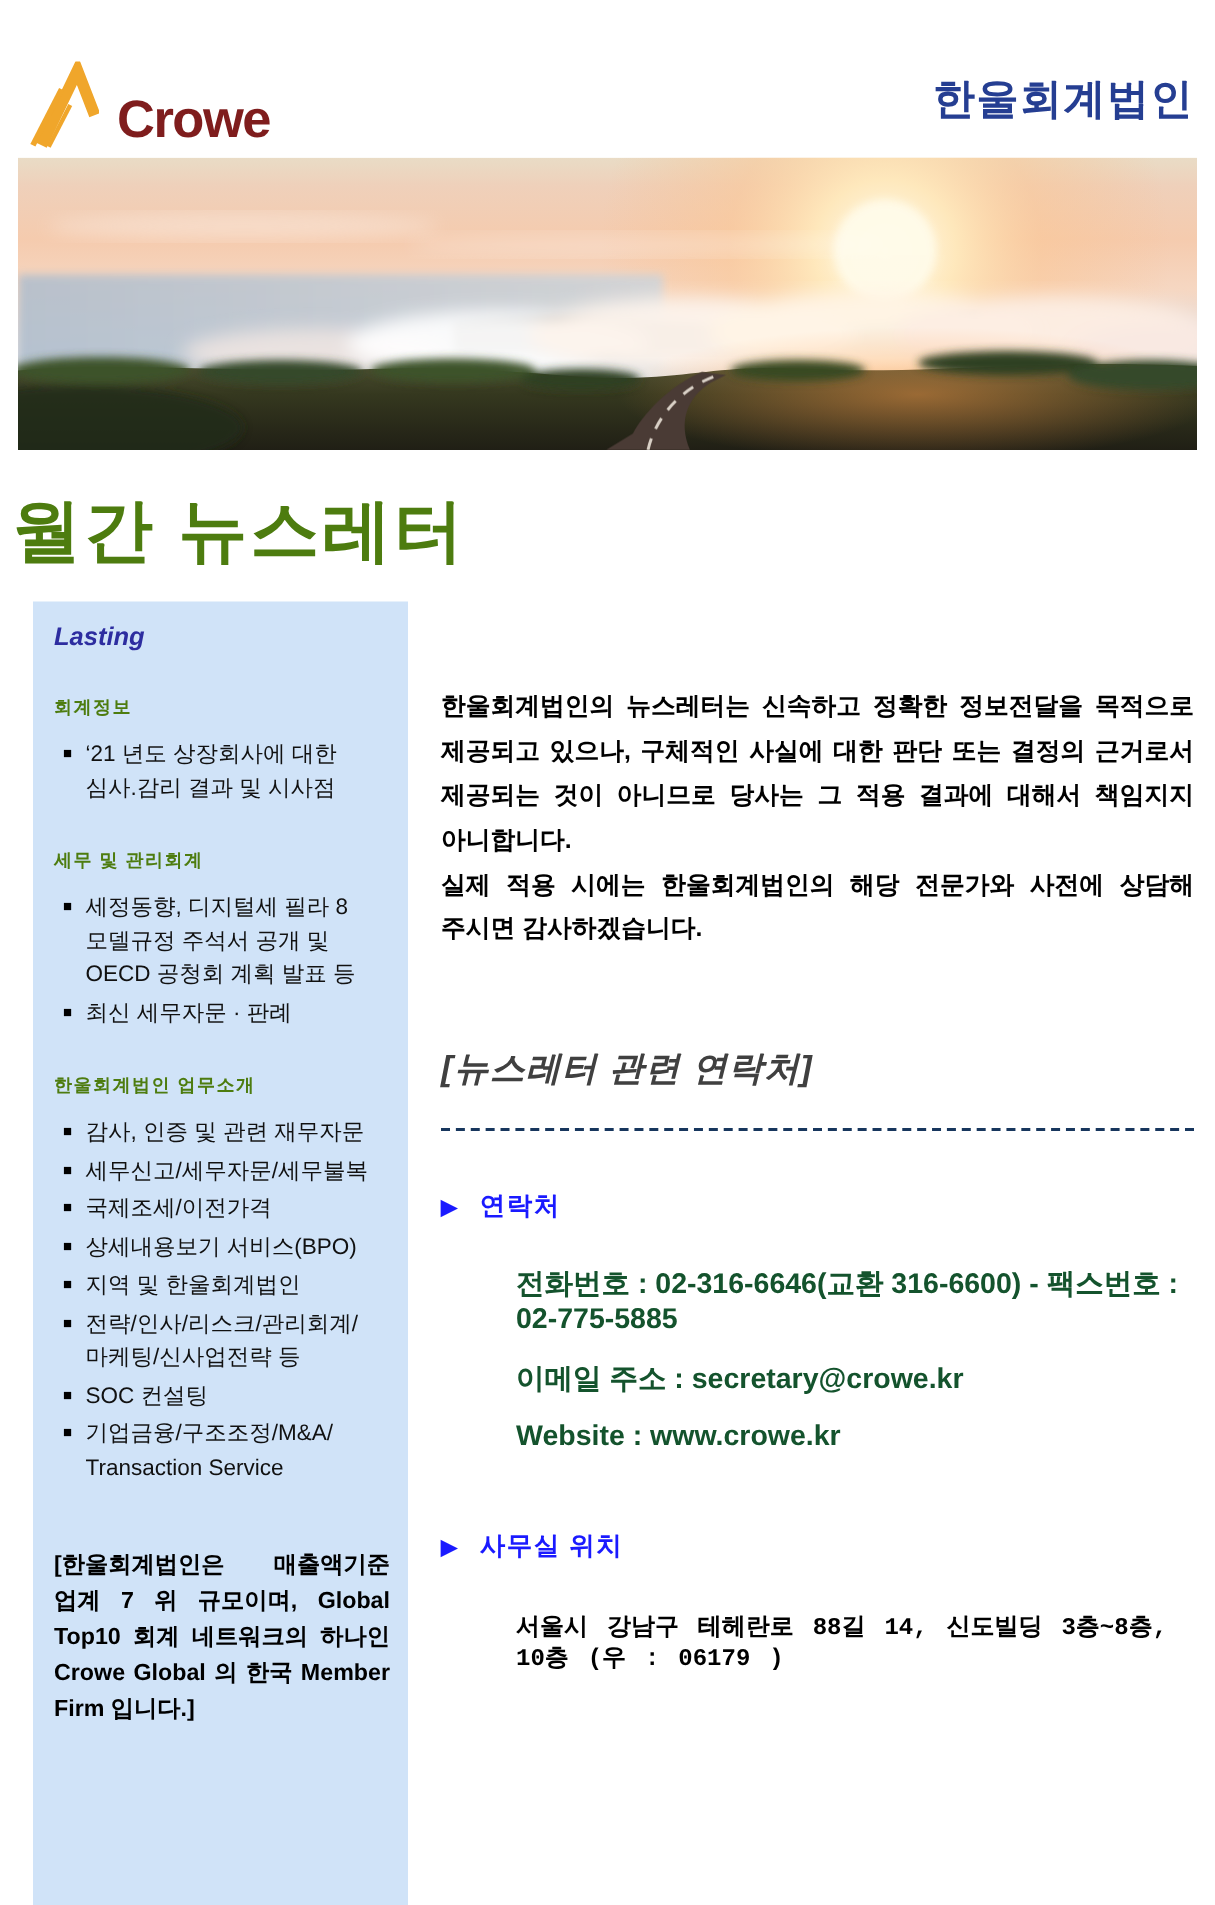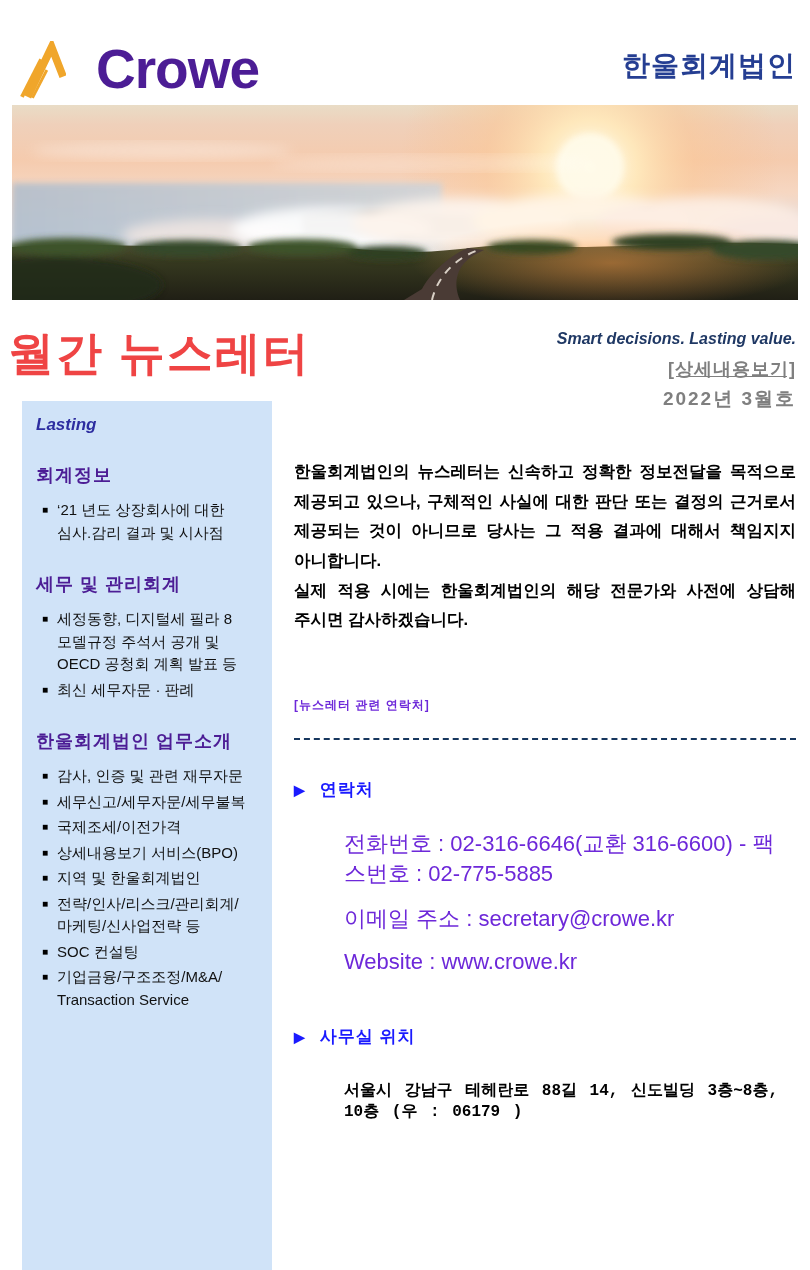--- a/index.html
+++ b/index.html
@@ -13,88 +13,89 @@
   }
   
   .header {
     height:105px;
     display:flex; align-items:flex-end; justify-content:space-between;
     padding:0 14px 6px 20px;
   }
   .brand { display:flex; align-items:flex-end; gap:12px; }
   .brand svg { display:block; }
   .brand-text {
-    font-size:55px; font-weight:600; color:#4c1d95;
-    letter-spacing:-1px; line-height:1; padding-bottom:2px;margin-left:18px;
+    font-size:35px; font-weight:600; color:#7f1d1d;
+    letter-spacing:-1px; line-height:1; padding-bottom:2px;
   }
   .firm-name {
     font-size:28px; font-weight:700; color:#253e92;
     padding-bottom:14px; letter-spacing:1px;
   }
   
   .hero { margin:0 12px; height:195px; overflow:hidden; }
   .hero svg { display:block; width:100%; height:100%; }
   
   .masthead {
     display:flex; justify-content:space-between; align-items:flex-start;
     padding:30px 14px 12px 8px; height:101px;
   }
   .masthead h1 {
-    margin:0; font-size:46px; font-weight:800; color:#ef4444;
+    margin:0; font-size:46px; font-weight:800; color:#4d7c0f;
     letter-spacing:2px; line-height:1;
   }
   .mast-right { text-align:right; padding-top:0; }
   .tagline { font-size:16px; font-style:italic; font-weight:700; color:#1f3864; }
   .detail-link {
     display:inline-block; margin-top:9px;
     font-size:18px; font-weight:800; color:#7f7f7f;
     text-decoration:underline; letter-spacing:1px; cursor:pointer;
   }
   .issue { margin-top:5px; font-size:19px; font-weight:800; color:#7f7f7f; letter-spacing:2px; }
   
   .columns { display:flex; gap:22px; padding:0 12px 0 22px; height:874px; }
   .sidebar {
     width:250px; flex:none; height:100%;
     background:#d0e3f8;
     padding:14px 12px 14px 14px;
   }
   .contents-label { font-size:17px; font-style:italic; font-weight:800; color:#2d2da0; }
   .side-section h3 {
-    margin:28px 0 12px; font-size:18px; font-weight:800; color:#4c1d95;
+    margin:28px 0 12px; font-size:12px; font-weight:800; color:#4d7c0f;
     letter-spacing:1px;
   }
   .side-section ul { list-style:none; margin:0; padding:0 0 0 6px; }
   .side-section li {
     display:flex; gap:9px; align-items:flex-start;
     font-size:15px; color:#111; line-height:1.5; margin-bottom:3px;
     word-break:keep-all;
   }
   .bullet { font-size:10px; line-height:2.1; color:#000; flex:none; }
   .side-note {
     margin:42px 0 0; font-size:15.5px; font-weight:700; color:#000;
     line-height:1.55; word-break:keep-all; text-align:justify;
   }
   
   .main { flex:1; padding-top:56px; padding-right:2px; }
   .disclaimer {
     margin:0; font-size:16.5px; font-weight:700; color:#000;
     line-height:1.8; text-align:justify; word-break:keep-all;
   }
   .contact-header {
-    margin:62px 0 0; font-size:12px; font-weight:800; color:#6d28d9;
+    margin:62px 0 0; font-size:23px; font-weight:800; color:#404040;
     letter-spacing:1px;
+    font-style:italic;
   }
   .dashed-rule { border:none; border-top:2px dashed #17365d; margin:24px 0 0; }
   .sec-title {
     margin-top:38px; display:flex; align-items:center; gap:14px;
     color:#1a1aff; font-size:17px; font-weight:800; letter-spacing:1px;
   }
   .tri { font-size:14px; line-height:1; }
   .contact-block { padding-left:50px; margin-top:28px; }
-  .contact-line { margin:0 0 15px; font-size:22px; font-weight:400; color:#6d28d9; }
+  .contact-line { margin:0 0 15px; font-size:19px; font-weight:700; color:#14532d; }
   .office-title { margin-top:50px; }
   .address {
     padding-left:50px; margin:32px 0 0;
     font-size:16px; font-weight:700; color:#000; word-spacing:3px;
     word-break:keep-all;
     font-family:Liberation Mono, monospace;
   }
 </style>
 </head>
 <body>
@@ -186,25 +187,20 @@
       <ellipse cx="40 " cy="180" rx="110" ry="28" fill="#232b18" opacity="0.8"></ellipse>
     </g>
 
     <path d="M392 195 L448 195 C440 176 446 160 462 150 L472 145 L456 143 C434 152 416 172 410 184 Z" fill="#4a3b35"></path>
     <path d="M420 195 C424 177 438 156 464 146" fill="none" stroke="#e9e1d6" stroke-width="2" stroke-dasharray="8 7" opacity="0.9"></path>
   </svg>
 </div>
 
 <div class="masthead">
   <h1>월간 뉴스레터</h1>
-  <div class="mast-right">
-    <div class="tagline">Smart decisions. Lasting value.</div>
-    <a class="detail-link">[상세내용보기]</a>
-    <div class="issue">2022년 3월호</div>
-  </div>
 </div>
 
 <div class="columns">
 
   <aside class="sidebar">
     <div class="contents-label">Lasting</div>
 
     <div class="side-section">
       <h3>회계정보</h3>
       <ul>
@@ -260,20 +256,21 @@
           <span class="bullet">■</span>
           <span>SOC 컨설팅</span>
         </li>
         <li>
           <span class="bullet">■</span>
           <span>기업금융/구조조정/M&amp;A/ Transaction Service</span>
         </li>
       </ul>
     </div>
 
+    <p class="side-note">[한울회계법인은 매출액기준 업계 7 위 규모이며, Global Top10 회계 네트워크의 하나인 Crowe Global 의 한국 Member Firm 입니다.]</p>
   </aside>
 
   <main class="main">
     <p class="disclaimer">한울회계법인의 뉴스레터는 신속하고 정확한 정보전달을 목적으로 제공되고 있으나, 구체적인 사실에 대한 판단 또는 결정의 근거로서 제공되는 것이 아니므로 당사는 그 적용 결과에 대해서 책임지지 아니합니다.</p>
     <p class="disclaimer">실제 적용 시에는 한울회계법인의 해당 전문가와 사전에 상담해 주시면 감사하겠습니다.</p>
 
     <h2 class="contact-header">[뉴스레터 관련 연락처]</h2>
     <hr class="dashed-rule">
 
     <div class="sec-title">

